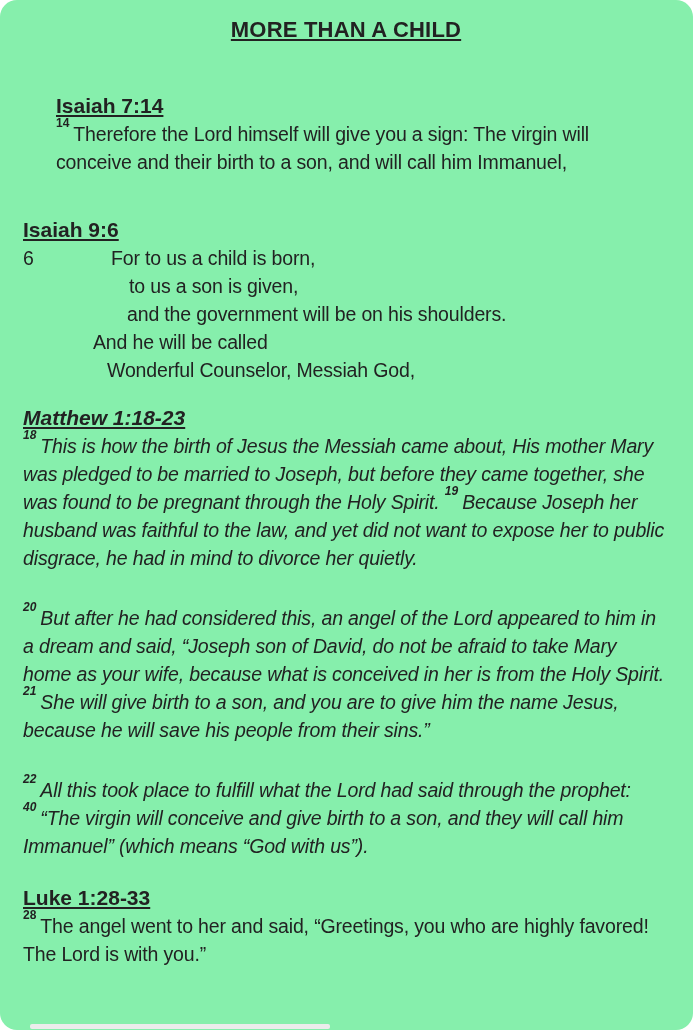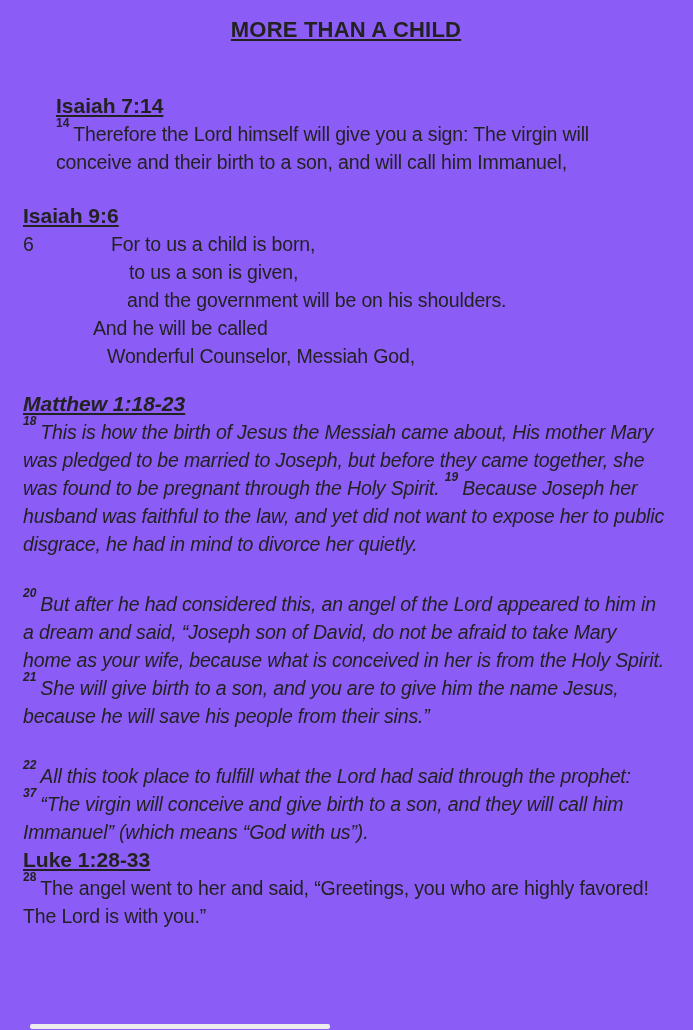--- a/index.html
+++ b/index.html
@@ -2,27 +2,28 @@
 <html><head>
 <meta charset="utf-8">
 <style>
   html, body { margin: 0; padding: 0; background: #ffffff; }
   .page {
     position: relative;
     width: 693px;
     height: 1030px;
     box-sizing: border-box;
     overflow: hidden;
-    background: #8b5cf6;
+    background: #86efac;
     color: #222222;
     font-family: "Liberation Sans", "DejaVu Sans", sans-serif;
     font-size: 19.5px;
     line-height: 28px;
     letter-spacing: -0.15px;
     padding: 16px 24px 16px 23px;
+    border-radius: 17px;
   }
   .doc-title {
     margin: 0;
     font-size: 22px;
     line-height: 28px;
     font-weight: 700;
     text-align: center;
     text-decoration: underline;
     letter-spacing: 0.2px;
   }
@@ -41,23 +42,23 @@
     font-size: 12px;
     line-height: 0;
     position: relative;
     top: -7px;
     margin-right: 4px;
     letter-spacing: 0;
   }
   span.vtext { }
   
   .sec-isaiah714 { margin-top: 48px; margin-left: 33px; }
-  .sec-isaiah96  { margin-top: 26px; }
+  .sec-isaiah96  { margin-top: 40px; }
   .sec-matthew   { margin-top: 20px; font-style: italic; }
-  .sec-luke      { }
+  .sec-luke      { margin-top: 24px; }
   
   .poem { margin: 0; }
   .poem-line { position: relative; }
   .poem-line .marker { position: absolute; left: 0; top: 0; }
   .pl-1 { padding-left: 88px; }
   .pl-2 { padding-left: 106px; }
   .pl-3 { padding-left: 104px; }
   .pl-4 { padding-left: 70px; }
   .pl-5 { padding-left: 84px; }
   .pl-6 { padding-left: 83px; }
@@ -92,21 +93,21 @@
       <div class="poem-line pl-3"><span class="vtext">and the government will be on his shoulders.</span></div>
       <div class="poem-line pl-4"><span class="vtext">And he will be called</span></div>
       <div class="poem-line pl-5"><span class="vtext">Wonderful Counselor, Messiah God,</span></div>
     </div>
   </div>
 
   <div class="section sec-matthew">
     <h2 class="heading">Matthew 1:18-23</h2>
     <p class="para"><sup class="vnum">18</sup><span class="vtext">This is how the birth of Jesus the Messiah came about, His mother Mary was pledged to be married to Joseph, but before they came together, she was found to be pregnant through the Holy Spirit. </span><sup class="vnum">19</sup><span class="vtext">Because Joseph her husband was faithful to the law, and yet did not want to expose her to public disgrace, he had in mind to divorce her quietly.</span></p>
     <p class="para"><sup class="vnum">20</sup><span class="vtext">But after he had considered this, an angel of the Lord appeared to him in a dream and said, “Joseph son of David, do not be afraid to take Mary home as your wife, because what is conceived in her is from the Holy Spirit. </span><sup class="vnum">21</sup><span class="vtext">She will give birth to a son, and you are to give him the name Jesus, because he will save his people from their sins.”</span></p>
-    <p class="para"><sup class="vnum">22</sup><span class="vtext">All this took place to fulfill what the Lord had said through the prophet: </span><sup class="vnum">37</sup><span class="vtext">“The virgin will conceive and give birth to a son, and they will call him Immanuel” (which means “God with us”).</span></p>
+    <p class="para"><sup class="vnum">22</sup><span class="vtext">All this took place to fulfill what the Lord had said through the prophet: </span><sup class="vnum">40</sup><span class="vtext">“The virgin will conceive and give birth to a son, and they will call him Immanuel” (which means “God with us”).</span></p>
   </div>
 
   <div class="section sec-luke">
     <h2 class="heading">Luke 1:28-33</h2>
     <p class="para"><sup class="vnum">28</sup><span class="vtext">The angel went to her and said, “Greetings, you who are highly favored! The Lord is with you.”</span></p>
   </div>
 
   <div class="clipped-line-hint"></div>
 
 </div>

